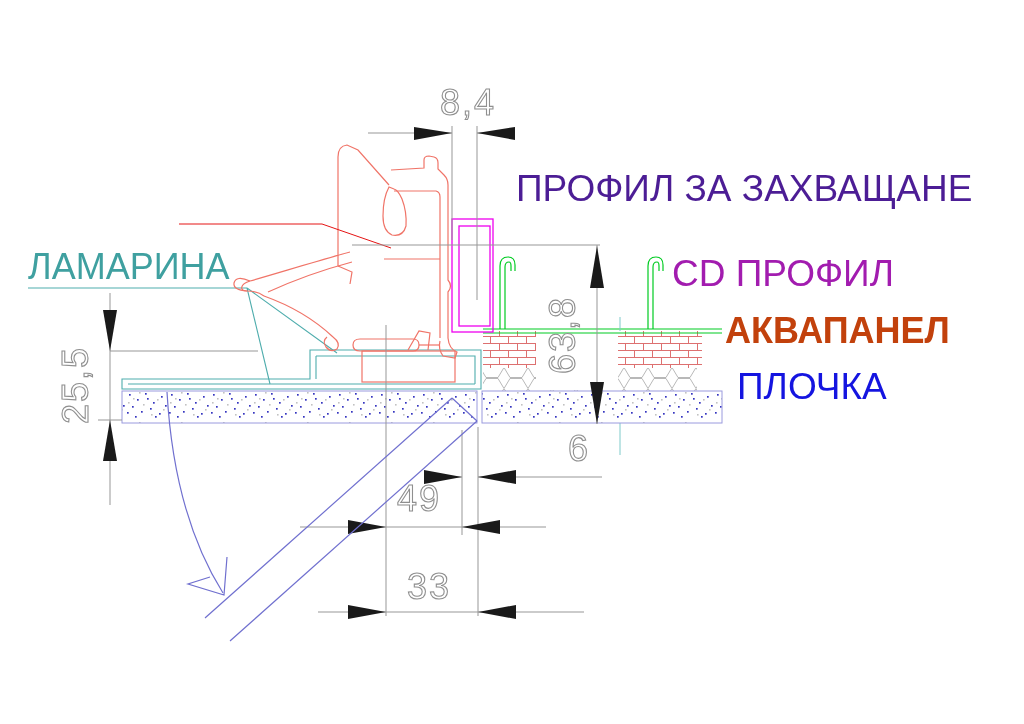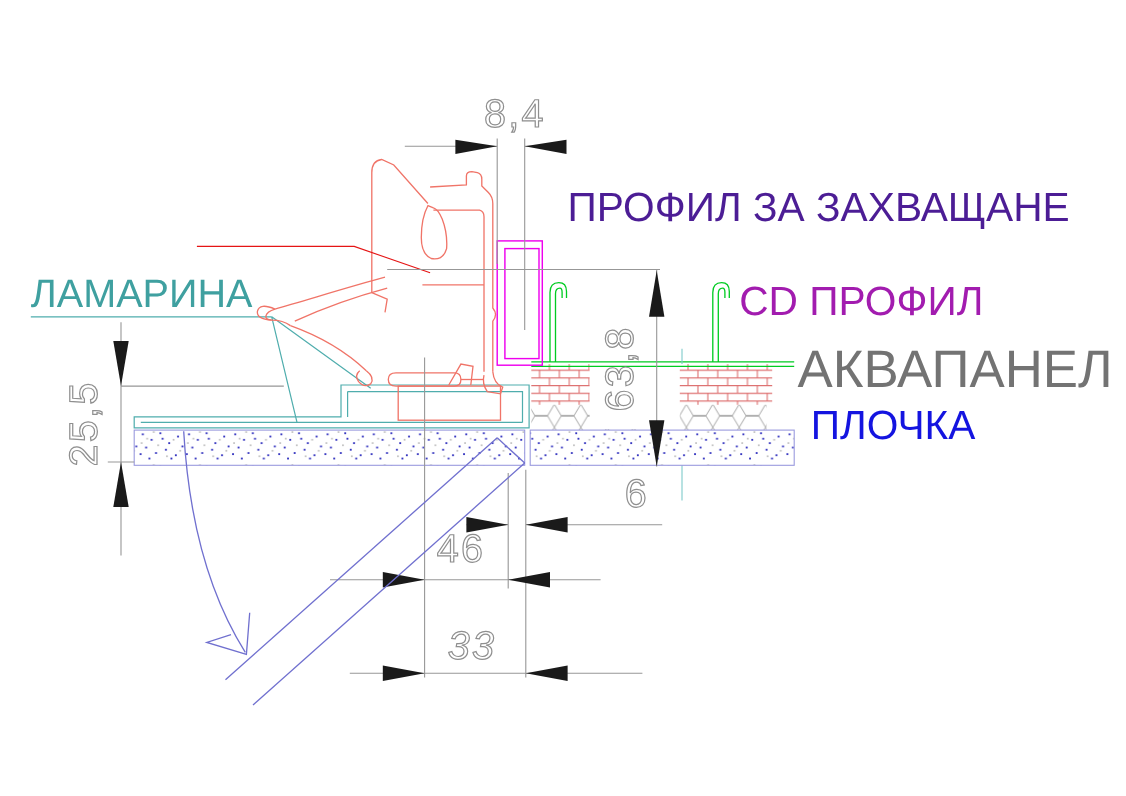--- a/index.html
+++ b/index.html
@@ -4,28 +4,28 @@
 <style>
   html,body{margin:0;padding:0;background:#ffffff;}
   #canvas{position:relative;width:1024px;height:724px;background:#ffffff;overflow:hidden;
           font-family:"Liberation Sans", sans-serif;}
   #drawing-svg{position:absolute;left:0;top:0;}
   .lbl{position:absolute;line-height:1;white-space:nowrap;font-weight:400;}
   .lbl-panta   {left:179px;top:175px;font-size:37px;color:#e51414;}
   .lbl-profil  {left:516px;top:170px;font-size:37px;color:#4c1d95;}
   .lbl-lamarina{left:28px; top:249px;font-size:36px;color:#3fa0a0;}
   .lbl-cd      {left:672px;top:255px;font-size:37px;color:#a21caf;}
-  .lbl-akva    {left:725px;top:313px;font-size:48px;color:#737373;}
+  .lbl-akva    {left:725px;top:313px;font-size:36px;color:#c2410c;font-weight:bold;}
   .lbl-lepilo  {left:727px;top:352px;font-size:36px;color:#9b9b9b;}
   .lbl-plochka {left:737px;top:368px;font-size:37px;color:#1414e0;text-align:right;}
   .dim{position:absolute;line-height:1;white-space:nowrap;font-size:36px;
        color:#ffffff;-webkit-text-stroke:1.1px #8f8f8f;letter-spacing:2px;}
   .dim-84 {left:416px;top:85px;width:104px;text-align:center;}
   .dim-27 {left:379px;top:481px;width:80px;text-align:center;}
-  .dim-33 {left:389px;top:569px;width:80px;text-align:center;font-style:italic;}
+  .dim-33 {left:389px;top:569px;width:80px;text-align:center;}
   .dim-6  {left:549px;top:431px;width:60px;text-align:center;}
   .dim-rot{transform:translate(-50%,-50%) rotate(-90deg);}
   .dim-638{left:563px;top:335px;}
   .dim-255{left:76px; top:385px;}
 </style>
 </head>
 <body>
 
 <div id="canvas">
 
@@ -156,16 +156,16 @@
 
   <div class="lbl lbl-profil">ПРОФИЛ ЗА ЗАХВАЩАНЕ</div>
   <div class="lbl lbl-lamarina">ЛАМАРИНА</div>
   <div class="lbl lbl-cd">CD ПРОФИЛ</div>
   <div class="lbl lbl-akva">АКВАПАНЕЛ</div>
   <div class="lbl lbl-plochka">ПЛОЧКА</div>
 
   <div class="dim dim-84">8,4</div>
   <div class="dim dim-rot dim-638">63,8</div>
   <div class="dim dim-rot dim-255">25,5</div>
-  <div class="dim dim-27">46</div>
+  <div class="dim dim-27">49</div>
   <div class="dim dim-33">33</div>
   <div class="dim dim-6">6</div>
 </div>
 
 </body></html>

